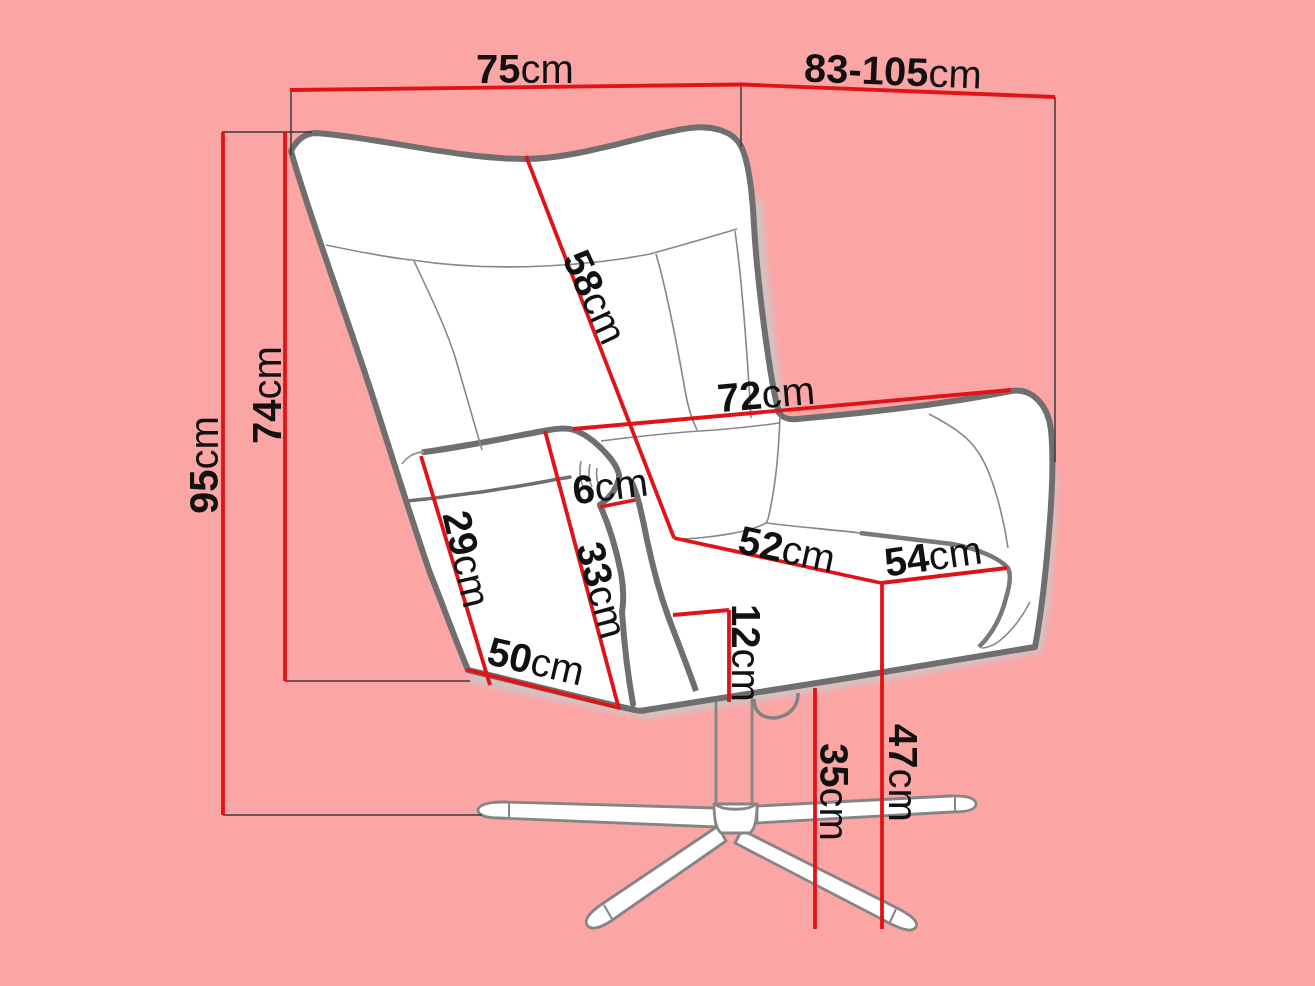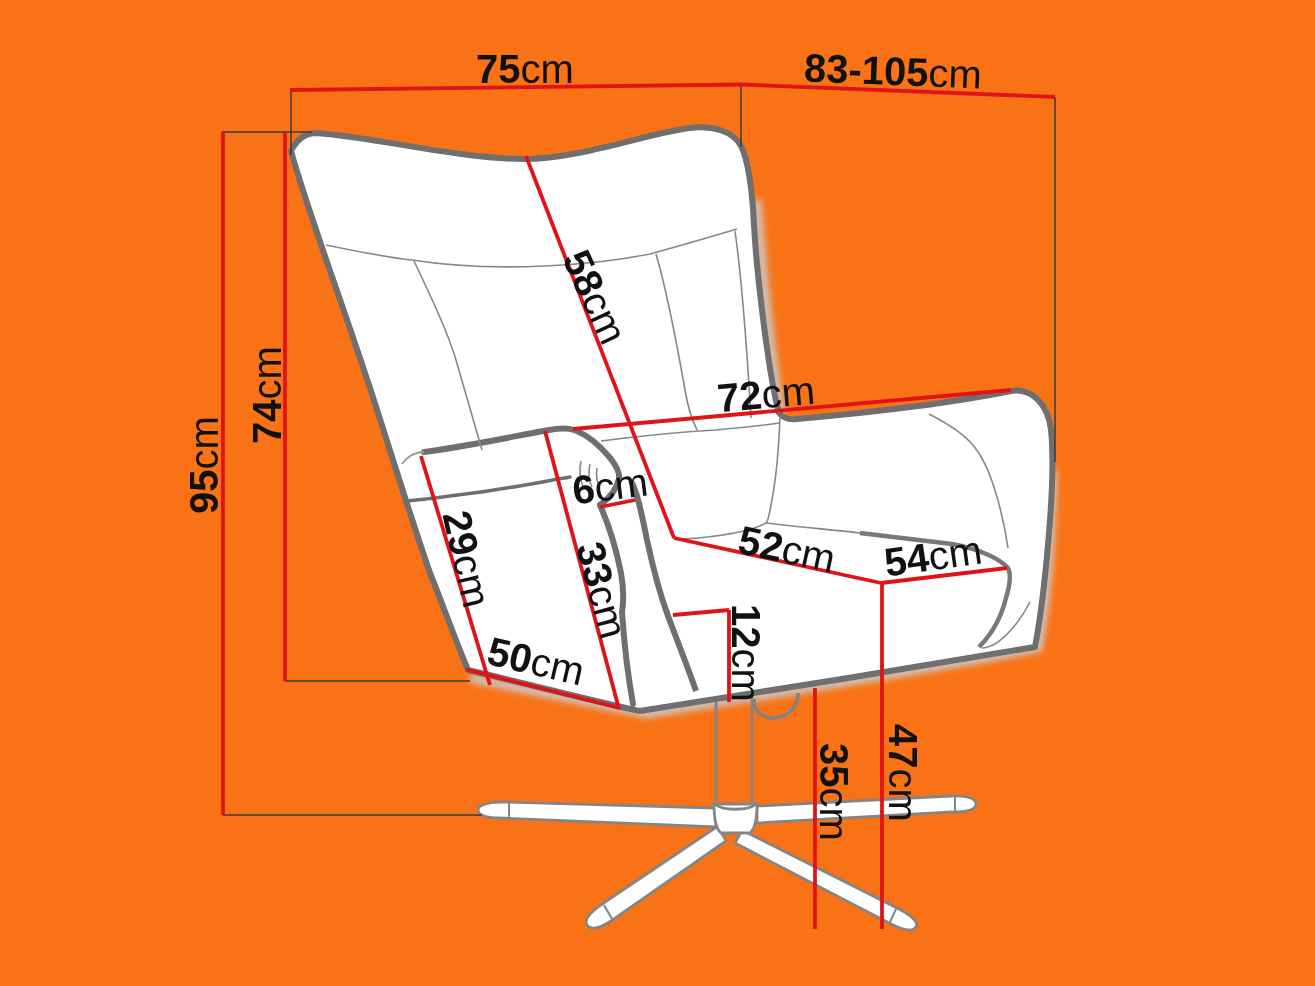--- a/index.html
+++ b/index.html
@@ -1,16 +1,16 @@
 <!DOCTYPE html>
 <html><head>
 <meta charset="utf-8">
 <style>
   html,body{margin:0;padding:0;background:#ffffff;-webkit-font-smoothing:antialiased;}
-  .wrap{width:1315px;height:986px;position:relative;overflow:hidden;background:#f97316;}
+  .wrap{width:1315px;height:986px;position:relative;overflow:hidden;background:#fca5a5;}
   text{font-family:"Liberation Sans",sans-serif;fill:#111111;}
   .n{font-weight:700;}
   .u{font-weight:400;}
 </style>
 </head>
 <body>
 
 <div class="wrap">
 <svg width="1315" height="986" viewBox="0 0 1315 986">
 <defs>

